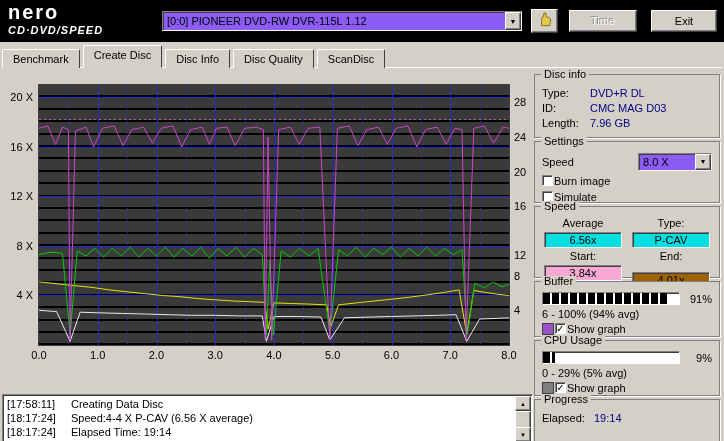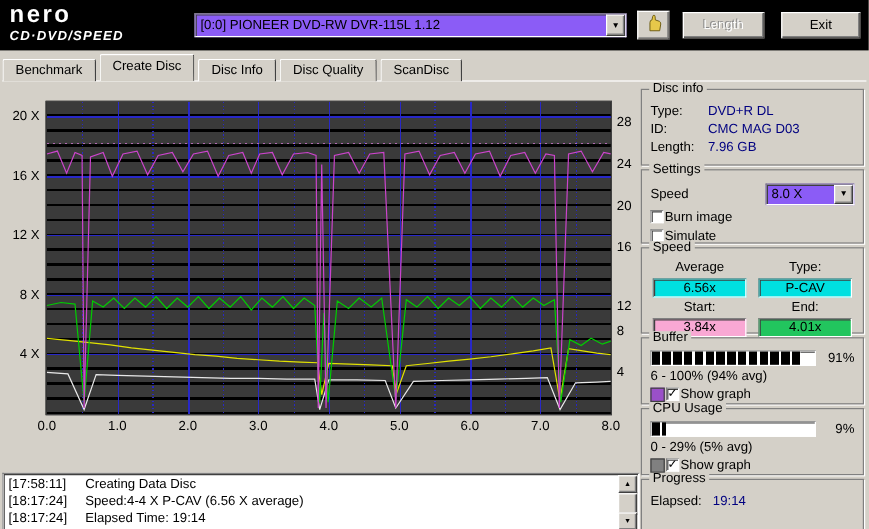--- a/index.html
+++ b/index.html
@@ -79,21 +79,21 @@
       <span>[0:0]   PIONEER DVD-RW  DVR-115L 1.12</span>
       <span class="combo-btn">▼</span>
     </div>
     <button id="tool-btn" class="btn">
       <span>
         <svg viewBox="0 0 16 16" width="18" height="18">
             <path d="M5 13 L5 7 Q5 5 6.5 5 L7 2.5 Q7.2 1.5 8 1.5 Q8.8 1.5 8.8 2.5 L9 5 L12 6 Q13 6.4 13 8 L12.2 13 Z" fill="#e6c84a" stroke="#6b5a10" stroke-width="0.7"></path>
           </svg>
       </span>
     </button>
-    <button id="start-btn" class="btn">Length</button>
+    <button id="start-btn" class="btn">Time</button>
     <button id="exit-btn" class="btn">Exit</button>
   </div>
 
   <div id="tabstrip">
     <div class="tab">Benchmark</div>
     <div class="tab active">Create Disc</div>
     <div class="tab">Disc Info</div>
     <div class="tab">Disc Quality</div>
     <div class="tab">ScanDisc</div>
   </div>
@@ -197,21 +197,21 @@
     <div class="gbox" style="height:72px">
       <span class="gtitle">Speed</span>
       <div class="sp-grid">
         <span class="sp-h">Average</span>
         <span class="sp-h">Type:</span>
         <span class="sp-v" style="background: rgb(0, 224, 224);">6.56x</span>
         <span class="sp-v" style="background: rgb(0, 224, 224);">P-CAV</span>
         <span class="sp-h">Start:</span>
         <span class="sp-h">End:</span>
         <span class="sp-v" style="background: #f9a8d4;">3.84x</span>
-        <span class="sp-v" style="background: #22c55e;">4.01x</span>
+        <span class="sp-v" style="background: #a16207; margin-top: 7px;">4.01x</span>
       </div>
     </div>
 
     <div class="gbox" style="height:56px">
       <span class="gtitle">Buffer</span>
       <div class="barrow">
         <div class="pbar">
             <div class="pfill" style="width: 91%;"></div>
           </div>
         <span>91%</span>

